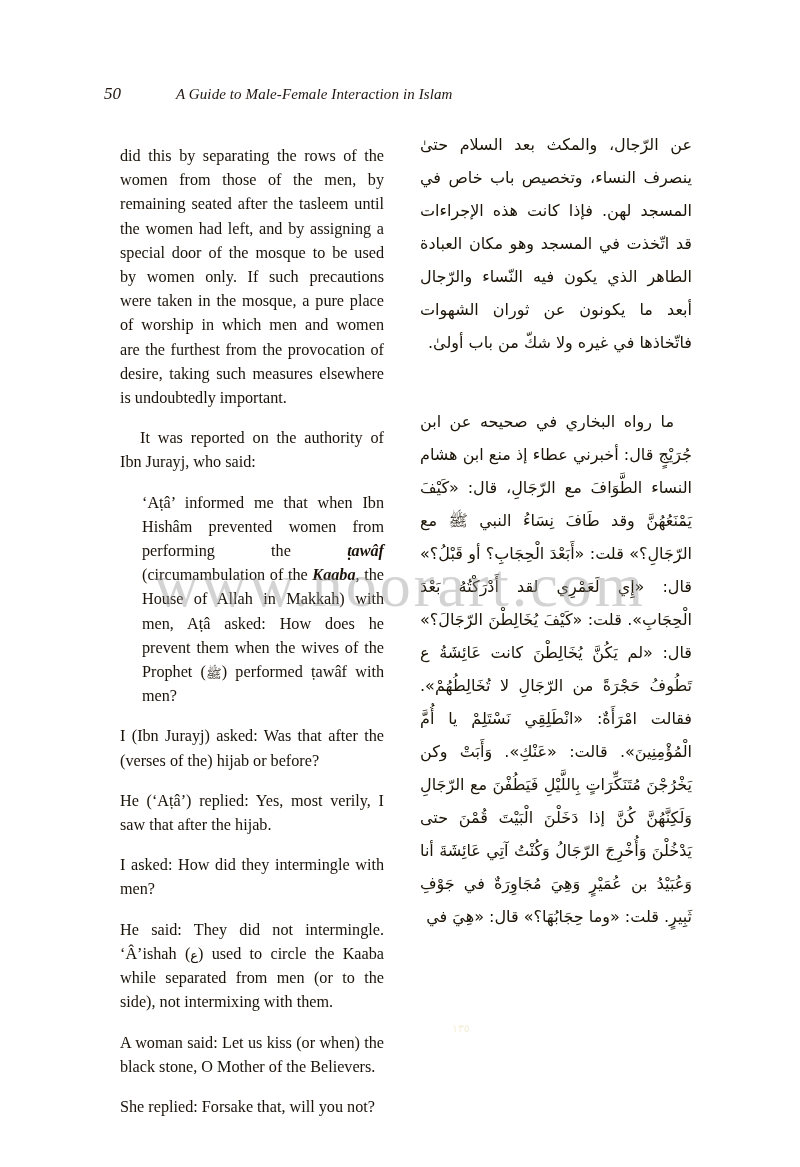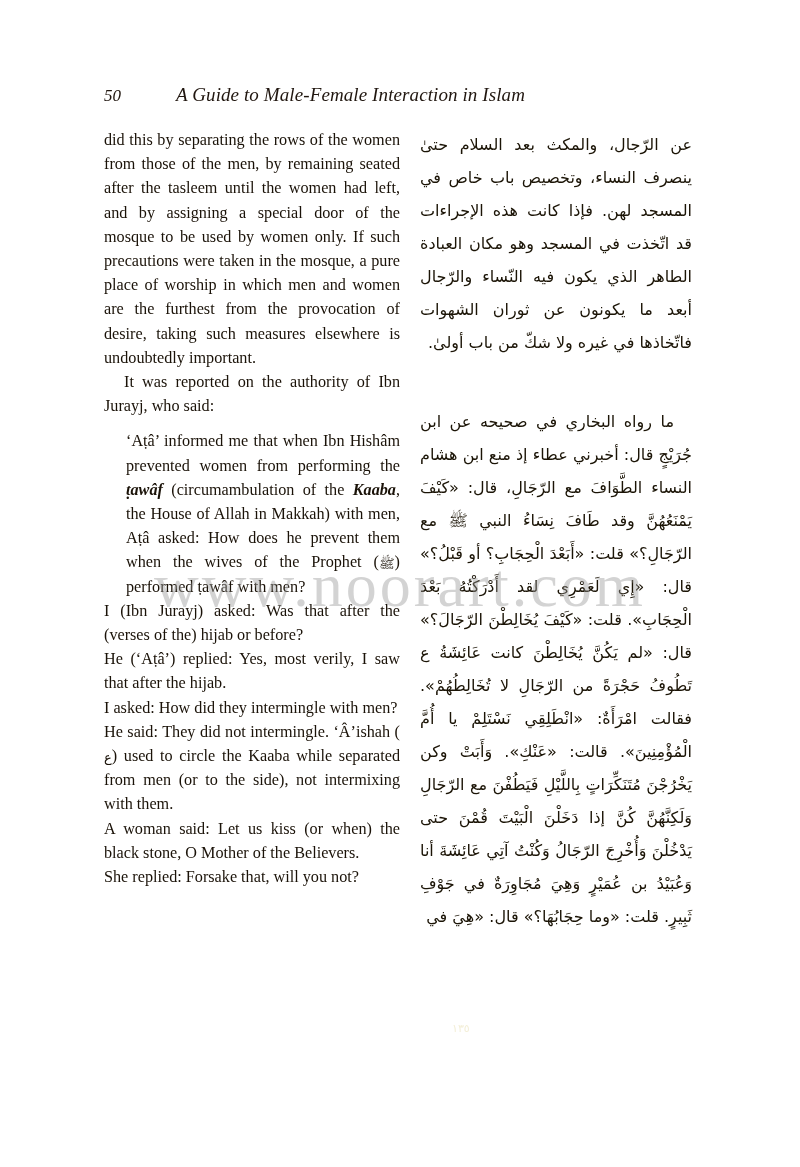--- a/index.html
+++ b/index.html
@@ -34,21 +34,21 @@
   }
   .folio {
     font-style: italic;
     font-size: 17px;
     color: #20160f;
     width: 72px;
     flex: 0 0 72px;
   }
   .header-title {
     font-style: italic;
-    font-size: 19px;
+    font-size: 15px;
     letter-spacing: 0.1px;
     color: #20160f;
     white-space: nowrap;
   }
 
   
   .columns {
     position: absolute;
     top: 128px;
     left: 104px;
@@ -64,21 +64,21 @@
   }
   .col-ar {
     position: absolute;
     top: 0;
     right: 12px;
     width: 272px;
   }
 
   
   .col-en p {
-    margin: 0;
+    margin: 16px;
     font-size: 16.2px;
     line-height: 24.2px;
     text-align: justify;
     text-justify: inter-word;
     color: #1a1208;
     hyphens: manual;
   }
   .col-en p.last-line-left {
     text-align-last: left;
   }

